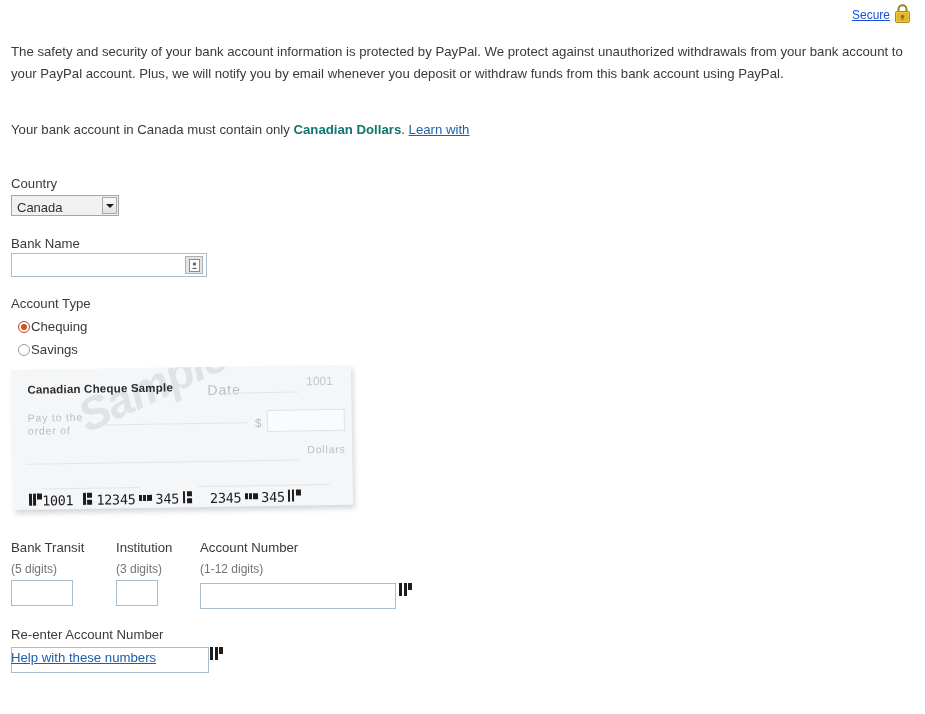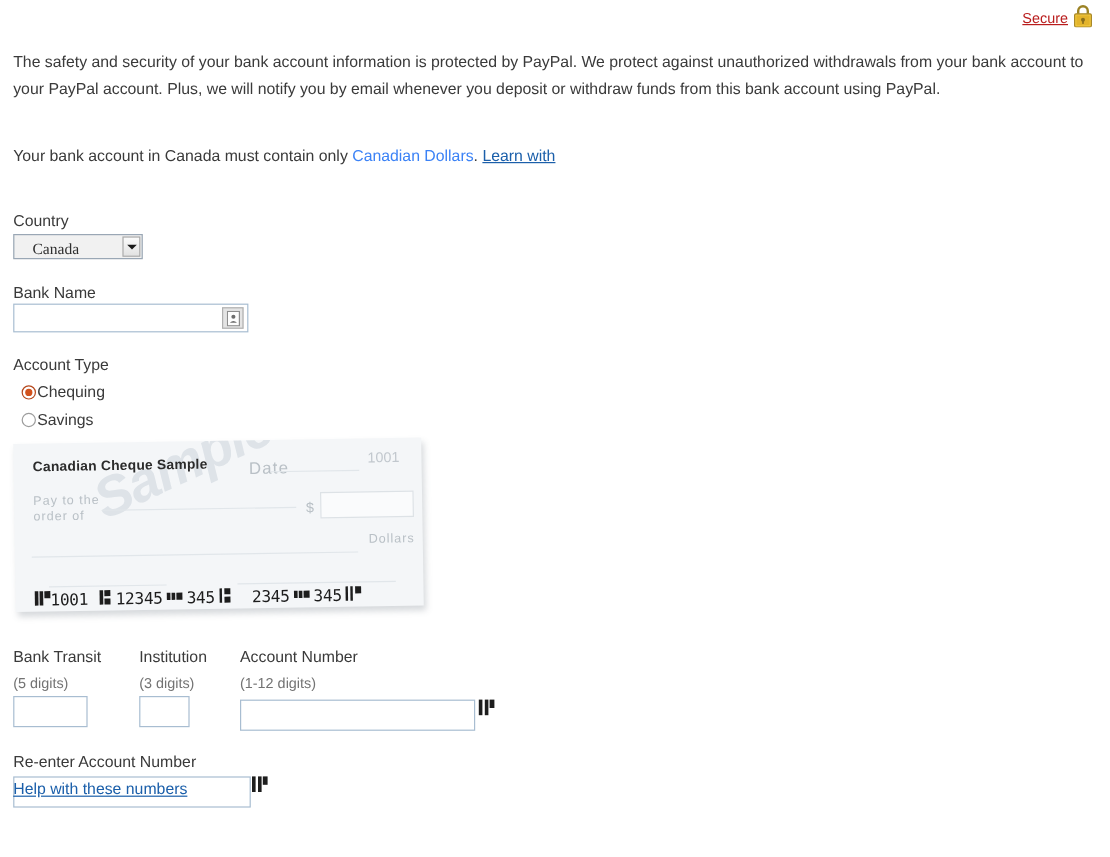--- a/index.html
+++ b/index.html
@@ -37,21 +37,21 @@
   }
   .secure-block {
     position: absolute;
     right: 14px; top: 4px;
     display: flex;
     align-items: center;
     gap: 4px;
   }
   .secure-link {
     font-size: 12px;
-    color: #b91c1c;
+    color: #1d4ed8;
     text-decoration: underline;
     cursor: pointer;
   }
   .lock-icon { display: block; }
 
   
   .intro-para {
     position: absolute;
     left: 11px; top: 41px;
     width: 900px;
@@ -60,21 +60,21 @@
     color: #3a3a3a;
   }
   .currency-para {
     position: absolute;
     left: 11px; top: 120px;
     font-size: 13.2px;
     line-height: 19px;
     color: #3a3a3a;
     white-space: nowrap;
   }
-  .currency-para b { font-weight: normal; color: #3b82f6; }
+  .currency-para b { font-weight: bold; color: #0f766e; }
   .inline-link {
     color: #1b5faa;
     text-decoration: underline;
     cursor: pointer;
   }
 
   
   .fld-label {
     position: absolute;
     font-size: 13.2px;
@@ -99,21 +99,21 @@
     background: #f1f1f1;
     font-family: "Liberation Sans", sans-serif;
     font-size: 13px;
     color: #2e2e2e;
     padding: 0 0 0 4px;
     line-height: 19px;
     cursor: pointer;
   }
   .country-select .sel-text {
     position: absolute;
-    left: 15px; top: 2px; font-family: Liberation Serif, serif;
+    left: 5px; top: 2px;
   }
   .sel-arrow-btn {
     position: absolute;
     right: 1px; top: 1px;
     width: 15px;
     height: 17px;
     background: linear-gradient(#fbfbfb, #e2e2e2);
     border: 1px solid #a9a9a9;
     box-sizing: border-box;
   }

